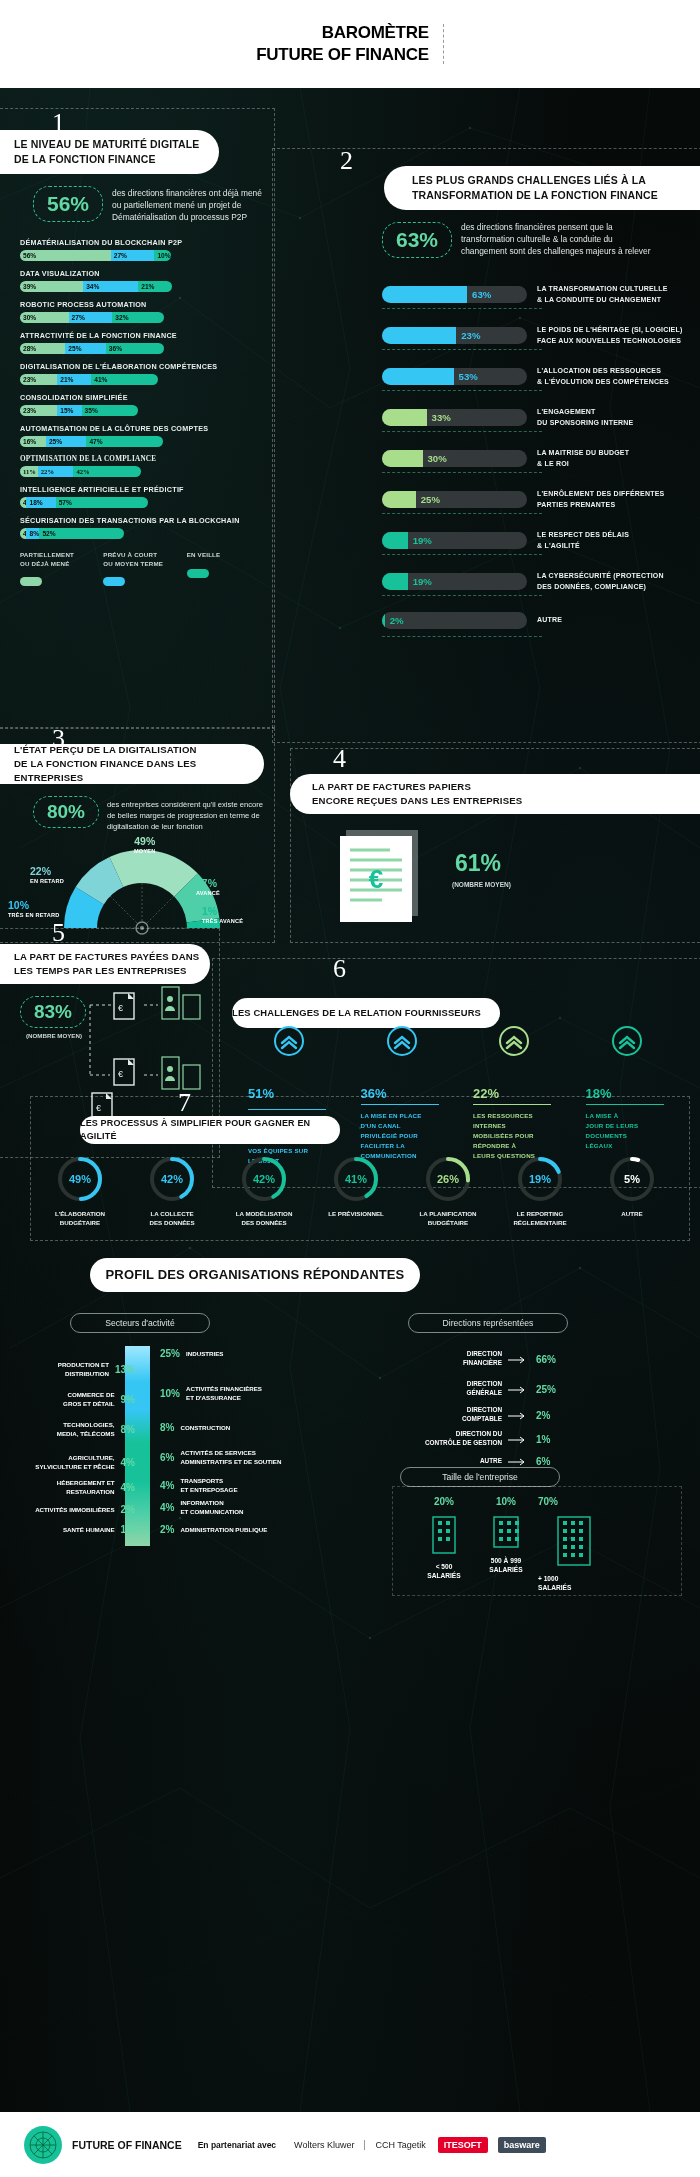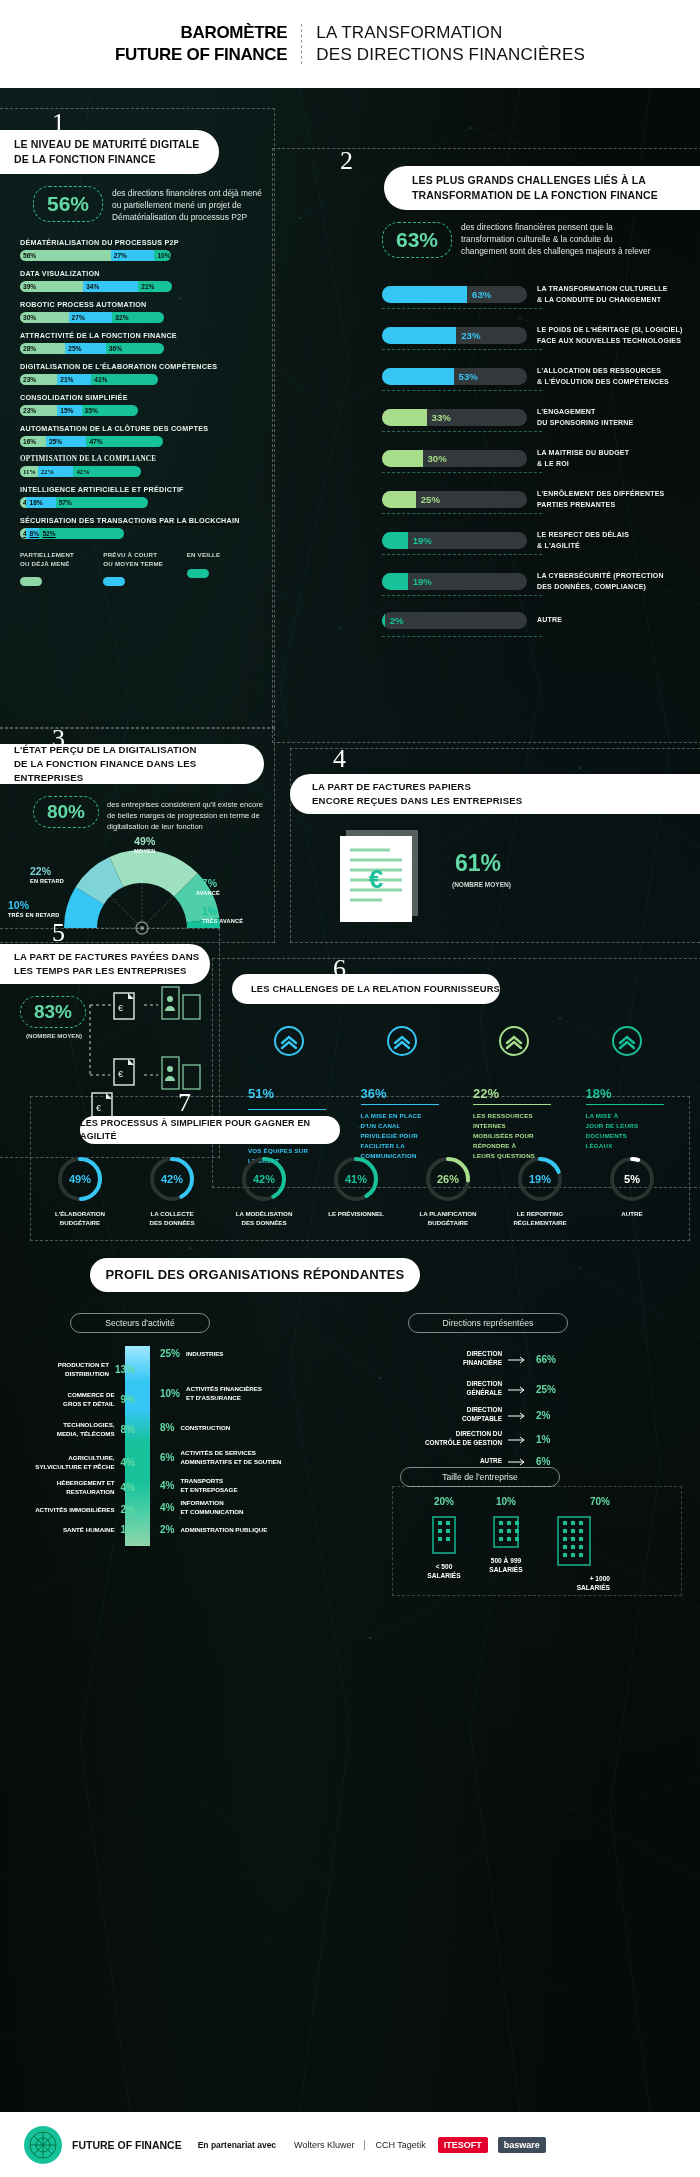--- a/index.html
+++ b/index.html
@@ -74,24 +74,20 @@
 
 <div class="page">
 
   <div class="header">
     <div class="header-inner">
       <div class="brand">
         <div>BAROMÈTRE</div>
         <div>FUTURE OF FINANCE</div>
       </div>
       <div class="hdivider"></div>
-      <div class="subtitle">
-        <div>LA TRANSFORMATION</div>
-        <div>DES DIRECTIONS FINANCIÈRES</div>
-      </div>
     </div>
   </div>
 
   <div class="dark">
 
     <svg class="netsvg" viewBox="0 0 700 2024" preserveAspectRatio="none">
       <g stroke="#2e6f66" stroke-width="0.5" fill="none" opacity="0.45">
         <path d="M-20,120 L120,60 L300,130 L470,40 L690,110"></path>
         <path d="M40,300 L180,210 L330,320 L520,230 L700,300"></path>
         <path d="M-10,520 L150,430 L340,540 L540,450 L710,520"></path>
@@ -149,21 +145,21 @@
       </div>
     </div>
 
     <div class="stat-pill" style="position:absolute; left:33px; top:98px; width:70px; height:36px; font-size:21px;">
       <span>56%</span>
     </div>
     <div class="stat-desc" style="position:absolute; left:112px; top:99px; width:152px;">des directions financières ont déjà mené ou partiellement mené un projet de Dématérialisation du processus P2P</div>
 
     <div id="s1bars" style="position:absolute; left:20px; top:150px; width:245px;">
         <div style="margin-bottom: 8px;">
-          <div class="bar-label" style="margin-bottom: 3px;">DÉMATÉRIALISATION DU PROCESSUS P2P</div>
+          <div class="bar-label" style="margin-bottom: 3px;">DÉMATÉRIALISATION DU BLOCKCHAIN P2P</div>
           <div class="stackrow">
             <div class="seg a" style="width: 90.72px;">56%</div>
             <div class="seg b" style="width: 43.74px;">27%</div>
             <div class="seg c" style="width: 16.2px;">10%</div>
           </div>
         </div>
         <div style="margin-bottom: 8px;">
           <div class="bar-label" style="margin-bottom: 3px;">DATA VISUALIZATION</div>
           <div class="stackrow">
             <div class="seg a" style="width: 63.18px;">39%</div>
@@ -220,21 +216,21 @@
           </div>
         </div>
         <div style="margin-bottom: 8px;">
           <div class="bar-label" style="margin-bottom: 3px;">INTELLIGENCE ARTIFICIELLE ET PRÉDICTIF</div>
           <div class="stackrow">
             <div class="seg a" style="width: 6.48px;">4%</div>
             <div class="seg b" style="width: 29.16px;">18%</div>
             <div class="seg c" style="width: 92.34px;">57%</div>
           </div>
         </div>
-        <div style="margin-bottom: 8px; text-decoration: underline;">
+        <div style="margin-bottom: 8px;">
           <div class="bar-label" style="margin-bottom: 3px;">SÉCURISATION DES TRANSACTIONS PAR LA BLOCKCHAIN</div>
           <div class="stackrow">
             <div class="seg a" style="width: 6.48px;">4%</div>
             <div class="seg b" style="width: 12.96px;">8%</div>
             <div class="seg c" style="width: 84.24px;">52%</div>
           </div>
         </div>
       </div>
 
     <div class="legend" id="s1legend" style="left:20px; top:463px; width:250px;">
@@ -452,21 +448,21 @@
         <circle cx="82" cy="16" r="3"></circle>
           <path d="M77,28 a5,5 0 0 1 10,0 z"></path>
         <circle cx="82" cy="86" r="3"></circle>
           <path d="M77,98 a5,5 0 0 1 10,0 z"></path>
       </g>
     </svg>
 
     <div class="dashbox" style="left:212px; top:870px; width:500px; height:230px;"></div>
     <div class="sec-num" style="left:333px; top:866px;">6</div>
 
-    <div class="pill-title" style="left:232px; top:886px; width:268px; height:30px; justify-content:flex-end; border-radius:15px; font-size:9.4px;">
+    <div class="pill-title" style="left:232px; top:910px; width:268px; height:30px; justify-content:flex-start; border-radius:15px; font-size:9.4px;">
       <span>LES CHALLENGES DE LA RELATION FOURNISSEURS</span>
     </div>
 
     <div id="s6items" style="position:absolute; left:248px; top:938px; width:450px; display:flex;">
         <div style="width: 105px; margin-right: 8px; text-align: left;">
           <div style="margin-left: 26px;"><svg width="30" height="30" viewBox="0 0 30 30">
               <circle cx="15" cy="15" r="14" fill="none" stroke="#35c6f4" stroke-width="2"></circle>
               <g stroke="#35c6f4" stroke-width="2.4" fill="none" stroke-linecap="round">
                 <path d="M8,17 L15,11 L22,17"></path>
                 <path d="M8,22 L15,16 L22,22"></path>
@@ -707,21 +703,21 @@
             <rect x="6" y="16" width="4" height="4" fill="#17c29a"></rect>
             <rect x="14" y="16" width="4" height="4" fill="#17c29a"></rect>
             <rect x="22" y="16" width="4" height="4" fill="#17c29a"></rect>
             <rect x="6" y="24" width="4" height="4" fill="#17c29a"></rect>
             <rect x="14" y="24" width="4" height="4" fill="#17c29a"></rect>
             <rect x="22" y="24" width="4" height="4" fill="#17c29a"></rect>
           </svg>
         </div>
         <div style="color: rgb(255, 255, 255); font-size: 6.6px; font-weight: bold; line-height: 1.4; margin-top: 7px;">500 À 999<br>SALARIÉS</div>
       </div>
-      <div style="position: absolute; left: 538px; top: 1408px; width: 72px; text-align: right;">
+      <div style="position: absolute; left: 538px; top: 1408px; width: 72px; text-align: left;">
         <div style="color: rgb(98, 216, 165); font-size: 10px; font-weight: bold; margin-bottom: 6px;">70%</div>
         <div>
           <svg width="34" height="54" viewBox="0 0 34 54" style="display:block;margin:0 auto;">
             <rect x="1" y="4" width="32" height="48" fill="none" stroke="#17c29a" stroke-width="1.4"></rect>
             <rect x="6" y="8" width="4" height="4" fill="#17c29a"></rect>
             <rect x="14" y="8" width="4" height="4" fill="#17c29a"></rect>
             <rect x="22" y="8" width="4" height="4" fill="#17c29a"></rect>
             <rect x="6" y="16" width="4" height="4" fill="#17c29a"></rect>
             <rect x="14" y="16" width="4" height="4" fill="#17c29a"></rect>
             <rect x="22" y="16" width="4" height="4" fill="#17c29a"></rect>

